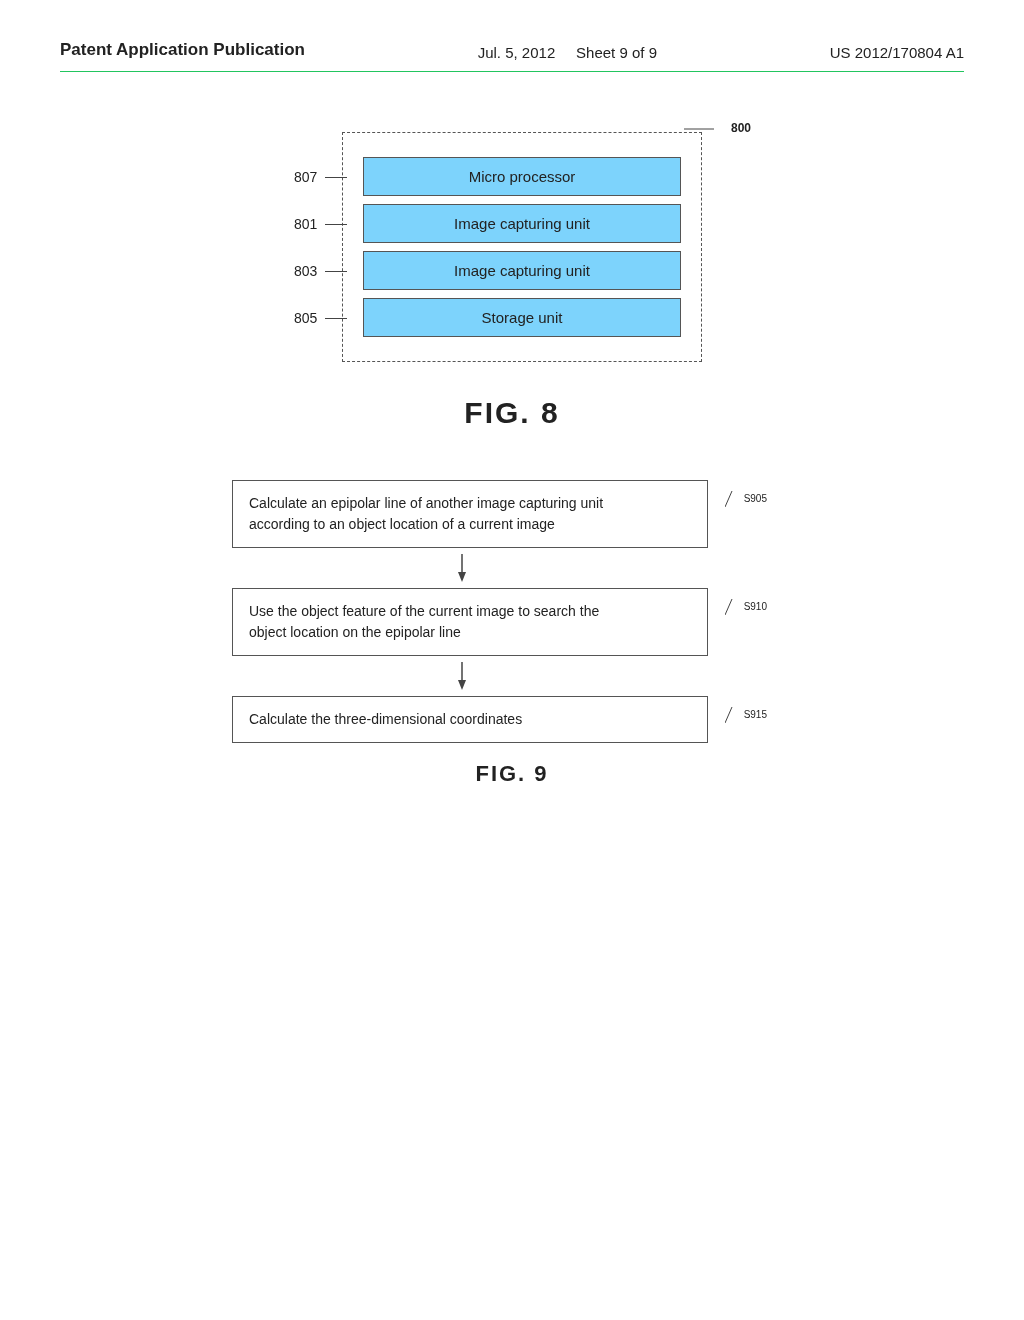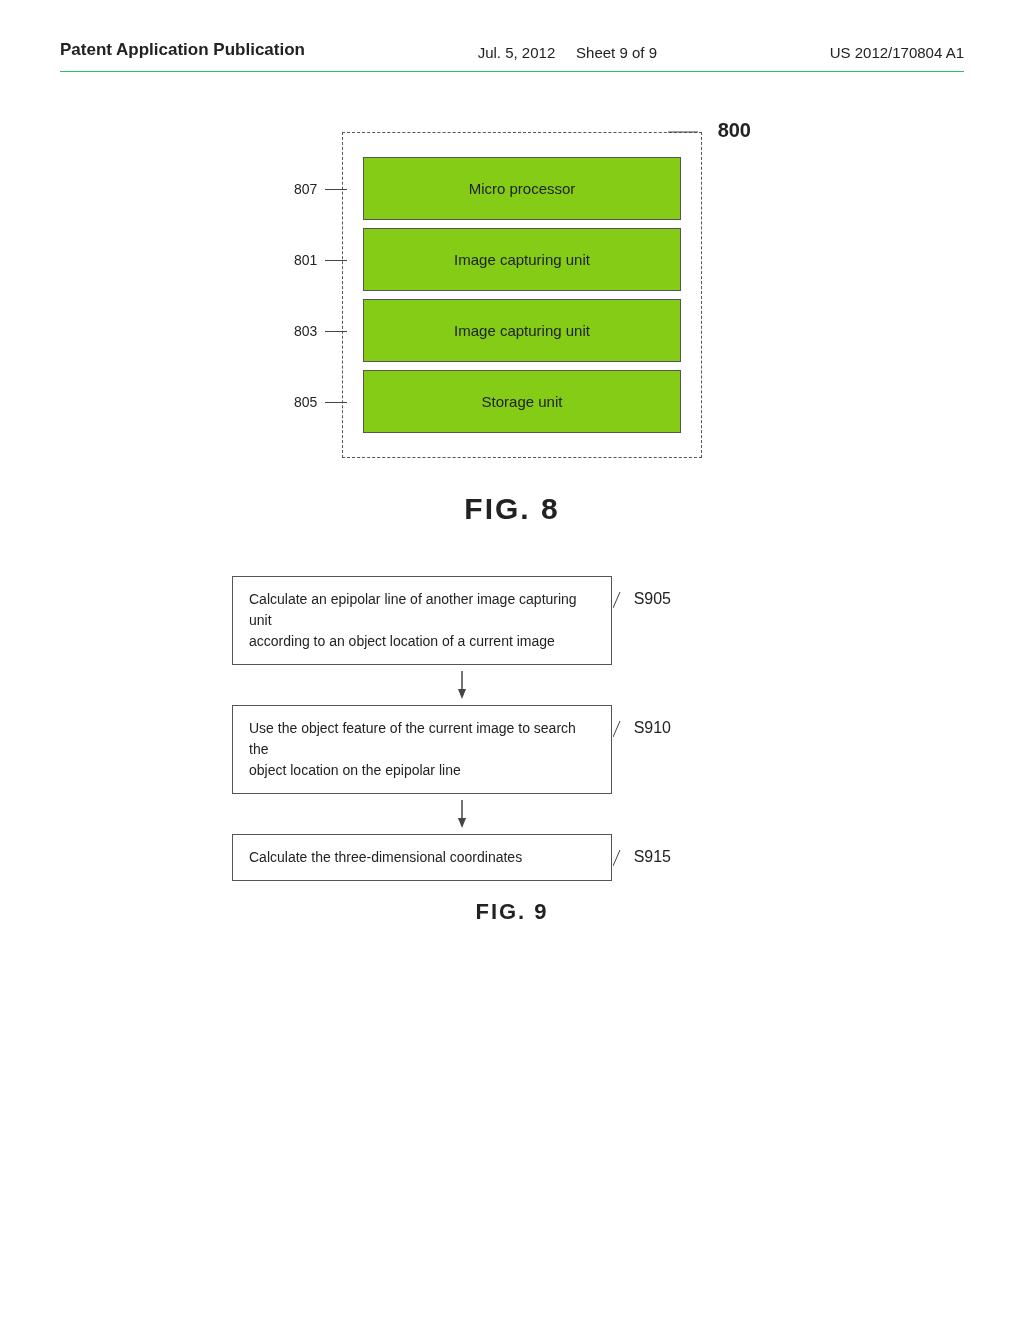--- a/index.html
+++ b/index.html
@@ -72,33 +72,33 @@
       padding: 16px 20px;
       width: 360px;
       margin-left: 60px;
       position: relative;
     }
 
     .outer-box-label {
       position: absolute;
       top: -14px;
       right: -50px;
-      font-size: 20px;
+      font-size: 12px;
       font-family: Arial, sans-serif;
       font-weight: bold;
     }
 
     .inner-block {
       border: 1px solid #555;
-      padding: 22px 16px;
+      padding: 10px 16px;
       margin: 8px 0;
       text-align: center;
       font-size: 15px;
       font-family: Arial, sans-serif;
-      background: #84cc16;
+      background: #7dd3fc;
       position: relative;
     }
 
     .block-label {
       position: absolute;
       left: -70px;
       top: 50%;
       transform: translateY(-50%);
       font-size: 14px;
       font-family: Arial, sans-serif;
@@ -136,29 +136,29 @@
       margin-bottom: 0;
       position: relative;
     }
 
     .flow-box {
       border: 1px solid #555;
       padding: 12px 16px;
       font-size: 14px;
       font-family: Arial, sans-serif;
       line-height: 1.5;
-      width: 380px;
+      width: 476px;
       position: relative;
     }
 
     .flow-step-label {
       position: absolute;
       right: -60px;
       top: 10px;
-      font-size: 16px;
+      font-size: 10px;
       font-family: Arial, sans-serif;
     }
 
     .arrow-down {
       width: 460px;
       display: flex;
       justify-content: center;
       padding: 6px 0;
     }
 

